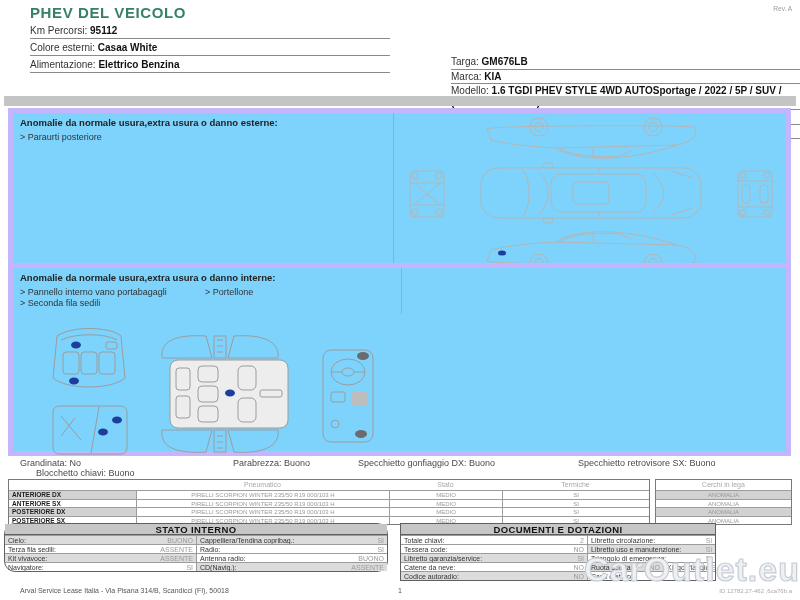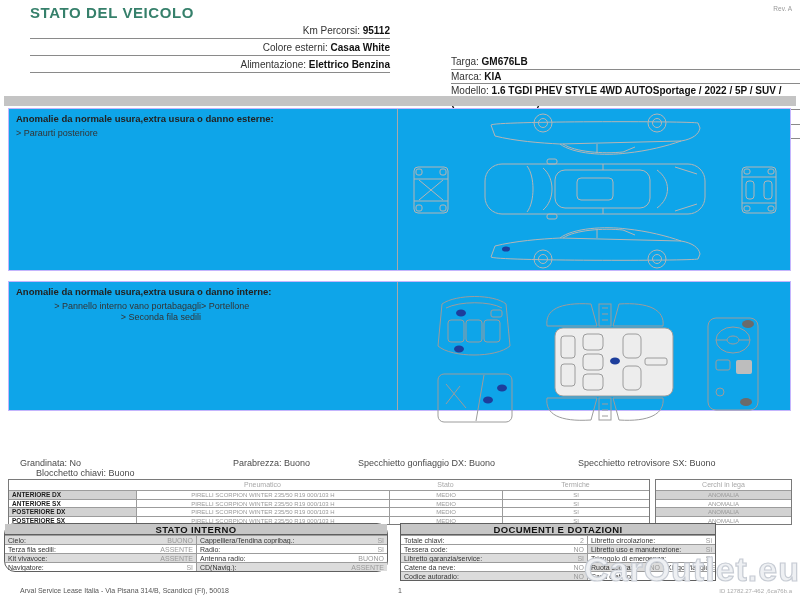--- a/index.html
+++ b/index.html
@@ -8,36 +8,36 @@
   #page { position:relative; width:800px; height:600px; background:#fff; overflow:hidden; }
 
   
   .title { position:absolute; left:30px; top:4px; font-size:15px; font-weight:bold;
            color:#36806b; letter-spacing:.6px; }
   .rev { position:absolute; right:8px; top:5px; font-size:6.5px; color:#999; }
   .hdr-col { position:absolute; top:22px; }
   .hdr-left  { left:30px;  width:360px; }
   .hdr-right { left:451px; width:362px;margin-top:33px; }
   .fld { border-bottom:1px solid #8a8a8a; font-size:10px; color:#333; line-height:1.15; }
-  .hdr-left  .fld { padding:2.5px 0 2px;text-align:right; }
+  .hdr-left  .fld { padding:2.5px 0 2px; }
   .hdr-right .fld { padding:1px 0 1px; }
   .fld b { color:#111; }
 
   .graybar { position:absolute; left:4px; top:96px; width:792px; height:10px; background:#c4c4c4; }
 
   
-  .anom { position:absolute; left:8px; width:783px; border:1px solid #c4b5fd; display:flex; background:#0ea5e9; }
+  .anom { position:absolute; left:8px; width:783px; border:5px solid #c4b5fd; display:flex; background:#7dd3fc; }
   .anom-ext { top:108px; height:163px; }
-  .anom-int { top:281px; height:130px; }
+  .anom-int { top:263px; height:193px;flex-direction:column; }
   .anom-left { width:389px; border-right:1px solid #a9a9a9; padding:4px 7px; }
   .anom-right { flex:1; position:relative; }
   .anom-title { font-size:9.5px; font-weight:bold; color:#222; margin-bottom:4px; }
   .anom-item { font-size:9px; color:#333; line-height:1.25; }
   .int-cols { display:flex; }
-  .int-c1 { width:185px;text-align:right; }
+  .int-c1 { width:185px; }
   .int-c2 { flex:1; }
   svg .ln { fill:none; stroke:#b5b5b5; stroke-width:1; }
   svg .ln2 { fill:none; stroke:#9c9c9c; stroke-width:1; }
   svg .dot { fill:#1d3e9c; stroke:none; }
   svg .grayfill { fill:#ededed; stroke:#9c9c9c; }
   svg .darkfill { fill:#6b6b6b; stroke:none; }
   svg .midfill { fill:#bdbdbd; stroke:none; }
 
   
   .cond { position:absolute; left:0; top:458px; width:800px; font-size:9px; color:#4a4a4a; }
@@ -80,21 +80,21 @@
   .foot.docid { right:8px; top:588px; font-size:6px; color:#aaa; }
   .watermark { position:absolute; right:0px; top:550px; font-size:34px; font-weight:bold;
                letter-spacing:1px; color:#eef0f3; -webkit-text-stroke:1.2px #c7ccd4;
                z-index:10; pointer-events:none; font-family:"Liberation Sans",sans-serif; }
 </style>
 </head>
 <body>
 
 <div id="page">
 
-  <div class="title">STATO DEL VEICOLO</div>
+  <div class="title">PHEV DEL VEICOLO</div>
   <div class="rev">Rev. A</div>
 
   <div class="hdr-col hdr-left">
     <div class="fld">
       <span>Km Percorsi:</span>
       <b>95112</b>
     </div>
     <div class="fld">
       <span>Colore esterni:</span>
       <b>Casaa White</b>

